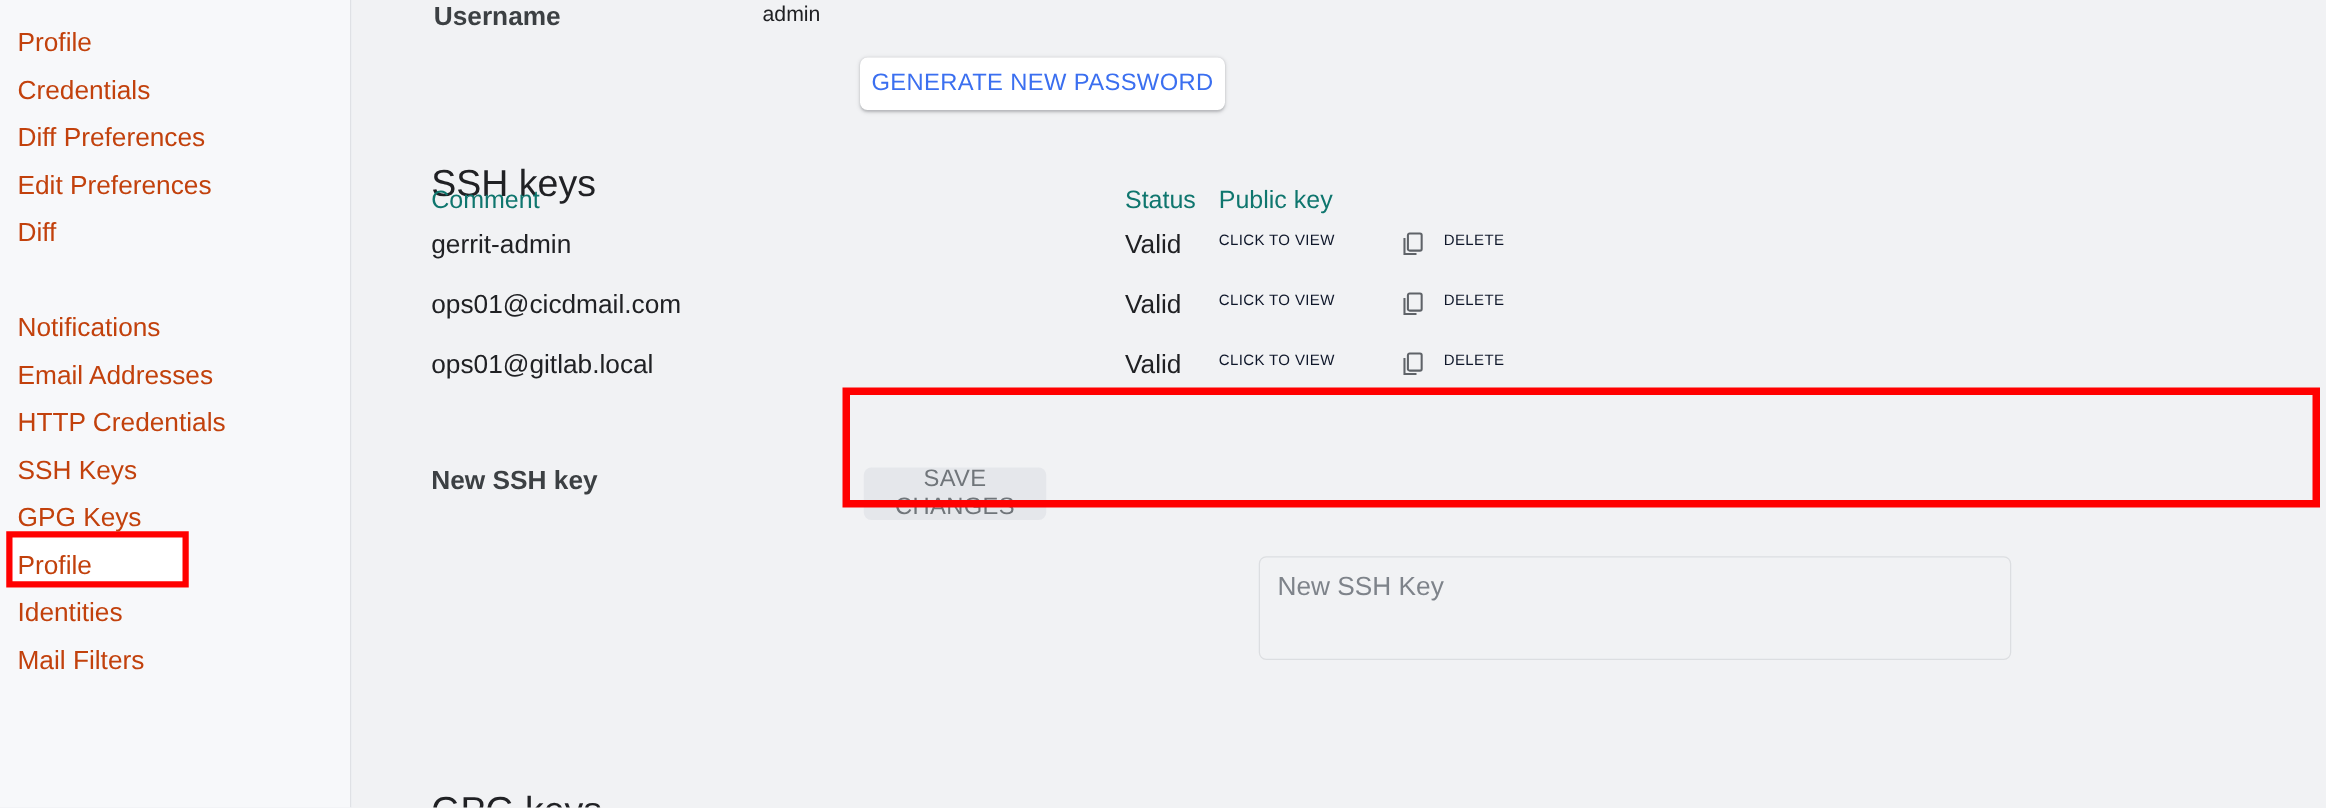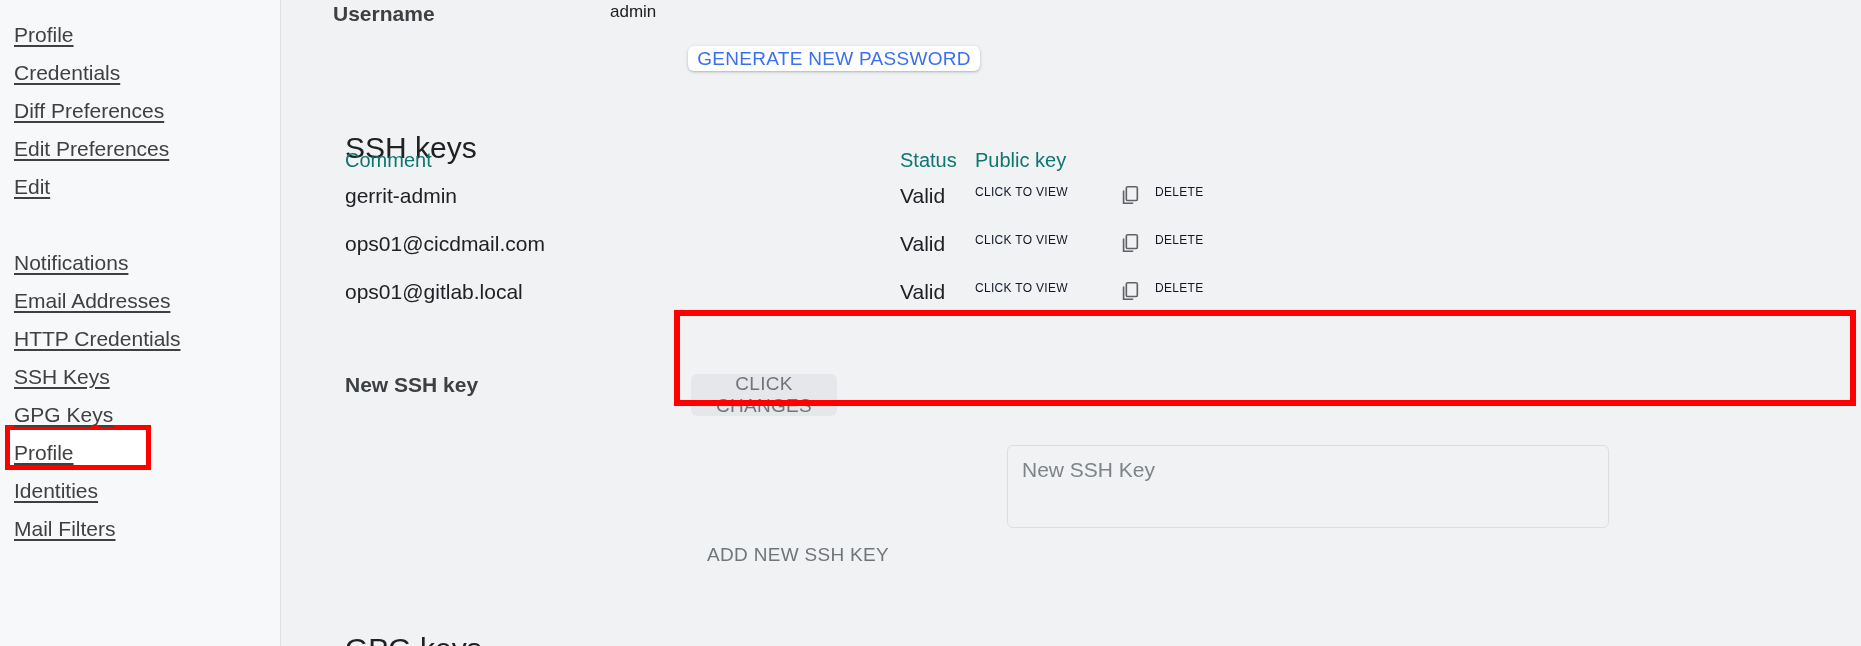--- a/index.html
+++ b/index.html
@@ -23,22 +23,21 @@
     left: 0; top: 0;
     width: 281px; height: 646px;
     background: #f7f8fa;
     border-right: 1px solid #dfe1e5;
   }
   .nav-item {
     position: absolute;
     left: 14px;
     font-size: 21px;
     line-height: 26px;
-    color: #404040;
-    text-decoration: underline;
+    color: #c2410c;
     text-underline-offset: 3px;
     text-decoration-thickness: 1.5px;
     white-space: nowrap;
     cursor: pointer;
   }
   #ssh-keys-highlight {
     position: absolute;
     left: 5px; top: 425px;
     width: 146px; height: 45px;
     border: 5px solid #ff0000;
@@ -67,21 +66,21 @@
     position: absolute;
     font-size: 17px;
     color: #202124;
     white-space: nowrap;
   }
 
   
   #generate-password-button {
     position: absolute;
     left: 407px; top: 46px;
-    width: 292px; height: 25px;
+    width: 292px; height: 42px;
     background: #ffffff;
     border: none;
     border-radius: 6px;
     box-shadow: 0 1px 2px rgba(60,64,67,0.25), 0 1px 4px rgba(60,64,67,0.13);
     color: #3b6ff0;
     font-family: "Liberation Sans", sans-serif;
     font-size: 19px;
     letter-spacing: 0.3px;
     cursor: pointer;
     display: flex;
@@ -201,34 +200,34 @@
 <div id="root">
 
   <nav id="sidebar">
 
     <div id="ssh-keys-highlight"></div>
 
     <a class="nav-item" style="top:22px">Profile</a>
     <a class="nav-item" style="top:60px">Credentials</a>
     <a class="nav-item" style="top:98px">Diff Preferences</a>
     <a class="nav-item" style="top:136px">Edit Preferences</a>
-    <a class="nav-item" style="top:174px">Edit</a>
+    <a class="nav-item" style="top:174px">Diff</a>
     <a class="nav-item" style="top:250px">Notifications</a>
     <a class="nav-item" style="top:288px">Email Addresses</a>
     <a class="nav-item" style="top:326px">HTTP Credentials</a>
     <a class="nav-item" id="nav-ssh-keys" style="top:364px">SSH Keys</a>
     <a class="nav-item" style="top:402px">GPG Keys</a>
     <a class="nav-item" style="top:440px">Profile</a>
     <a class="nav-item" style="top:478px">Identities</a>
     <a class="nav-item" style="top:516px">Mail Filters</a>
   </nav>
 
   <main id="main">
 
-    <div class="row-label" style="left:52px; top:2px">Username</div>
+    <div class="row-label" style="left:66px; top:2px">Username</div>
     <div class="row-value" style="left:329px; top:2px">admin</div>
 
     <button id="generate-password-button">GENERATE NEW PASSWORD</button>
 
     <h2 class="section-heading" style="left:64px; top:106px">SSH keys</h2>
 
     <div class="table-header" style="left:64px; top:149px">Comment</div>
     <div class="table-header" style="left:619px; top:149px">Status</div>
     <div class="table-header" style="left:694px; top:149px">Public key</div>
 
@@ -258,25 +257,24 @@
     <div class="key-status" style="left:619px; top:280px">Valid</div>
     <span class="link-action" style="left:694px; top:281px">CLICK TO VIEW</span>
     <span class="copy-icon" style="left:838px; top:280px">
       <svg width="22" height="22" viewBox="0 0 24 24" fill="none" stroke="#5f6368" stroke-width="1.8">
         <rect x="8" y="3" width="12" height="15" rx="1.5"></rect>
         <path d="M5 7 L5 21 L15.5 21"></path>
       </svg>
     </span>
     <span class="link-action" style="left:874px; top:281px">DELETE</span>
 
-    <button id="save-changes-button">CLICK CHANGES</button>
+    <button id="save-changes-button">SAVE CHANGES</button>
 
     <div id="row-highlight"></div>
 
     <div class="row-label" style="left:64px; top:373px">New SSH key</div>
     <textarea id="new-ssh-key-textarea" placeholder="New SSH Key" style=""></textarea>
 
-    <button id="add-new-ssh-key-button">ADD NEW SSH KEY</button>
 
     <h2 class="section-heading" style="left:64px; top:607px">GPG keys</h2>
 
   </main>
 </div>
 
 </body></html>

